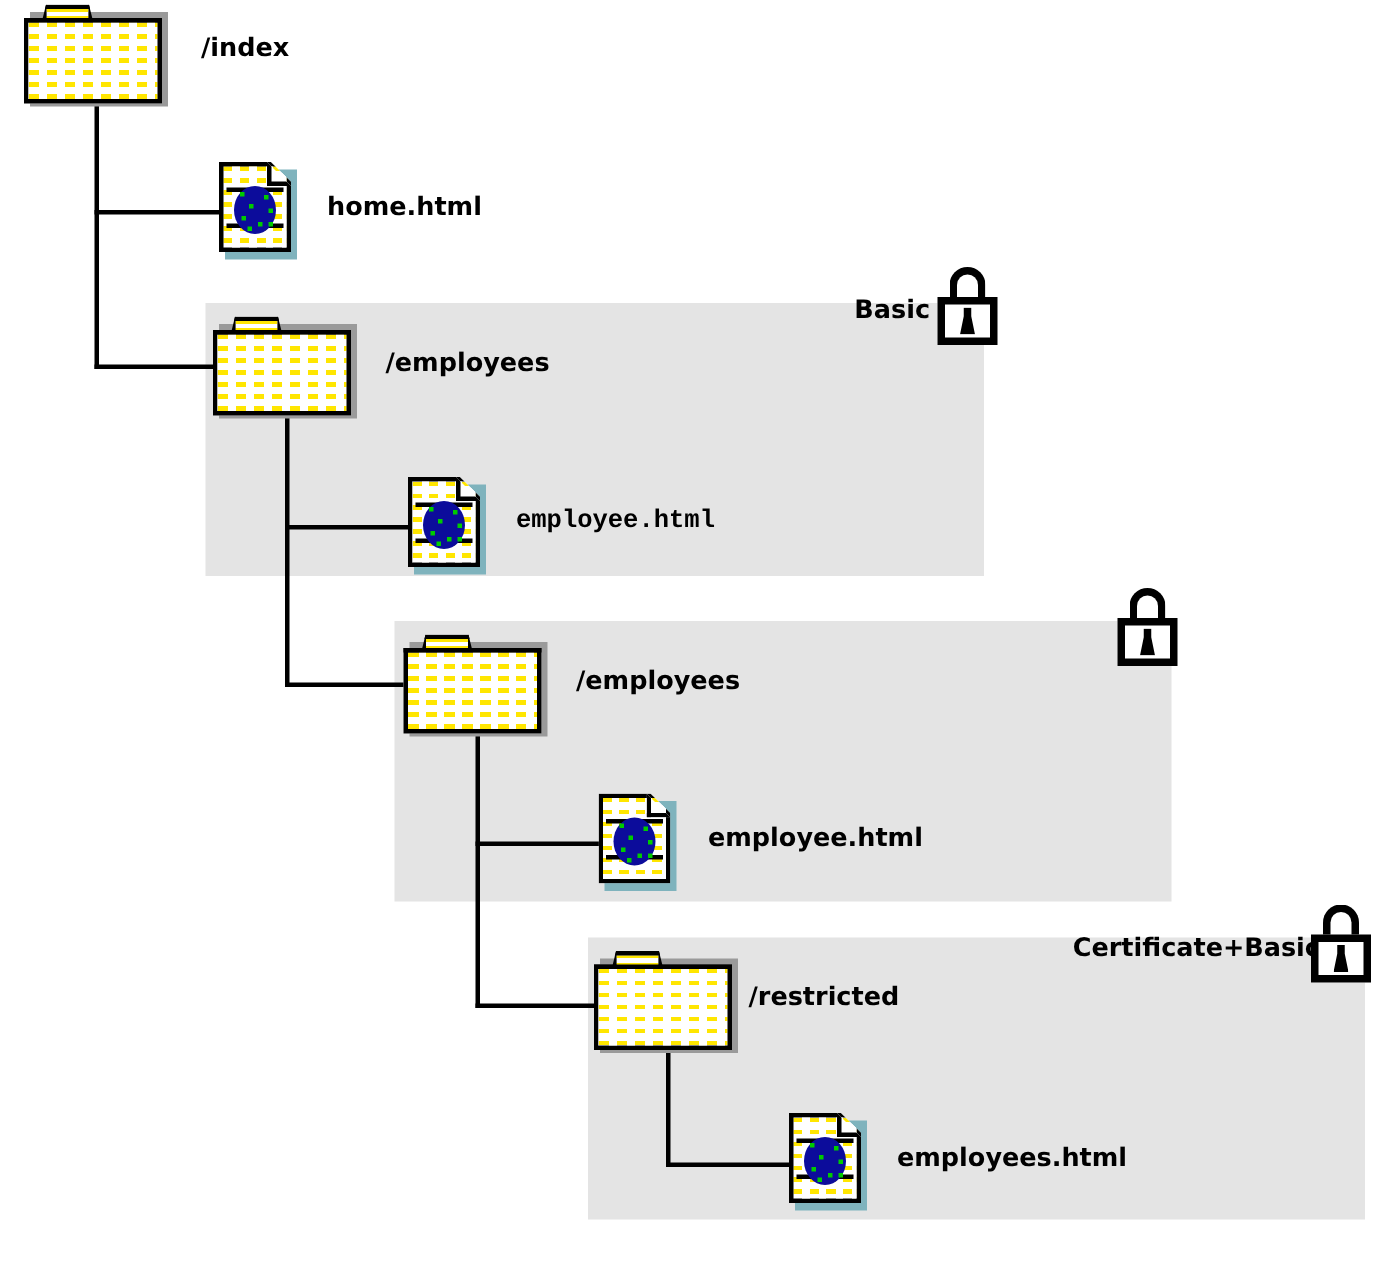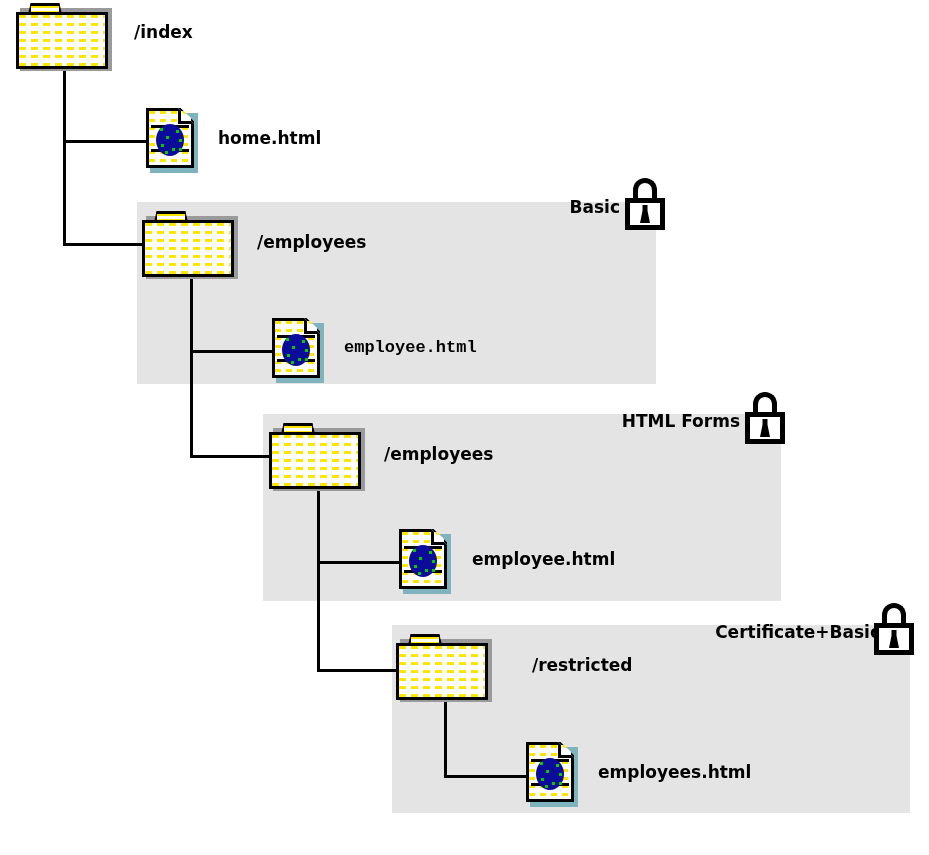--- a/index.html
+++ b/index.html
@@ -314,21 +314,20 @@
   <div class="node" style="left:269px; top:423px;">
     <div class="folder">
       <div class="shadow"></div>
       <div class="body"></div>
       <div class="tab"></div>
       <div class="topline"></div>
     </div>
   </div>
   <div class="label" style="left:384px; top:444px;">/employees</div>
 
-  <div class="zone-label" style="left:530px; top:411px; width:210px;">HTML Forms</div>
   <div class="node" style="left:745px; top:392px;">
     <div class="lock">
       <div class="shackle"></div>
       <div class="bodybox"></div>
       <div class="keyhole"></div>
     </div>
   </div>
 
   <div class="node" style="left:399px; top:529px;">
     <div class="docfile">
@@ -351,21 +350,21 @@
   <div class="label" style="left:472px; top:549px;">employee.html</div>
 
   <div class="node" style="left:396px; top:634px;">
     <div class="folder">
       <div class="shadow"></div>
       <div class="body"></div>
       <div class="tab"></div>
       <div class="topline"></div>
     </div>
   </div>
-  <div class="label" style="left:532px; top:655px;">/restricted</div>
+  <div class="label" style="left:499px; top:655px;">/restricted</div>
 
   <div class="zone-label" style="left:600px; top:622px; width:280px;">Certificate+Basic</div>
   <div class="node" style="left:874px; top:603px;">
     <div class="lock">
       <div class="shackle"></div>
       <div class="bodybox"></div>
       <div class="keyhole"></div>
     </div>
   </div>
 

